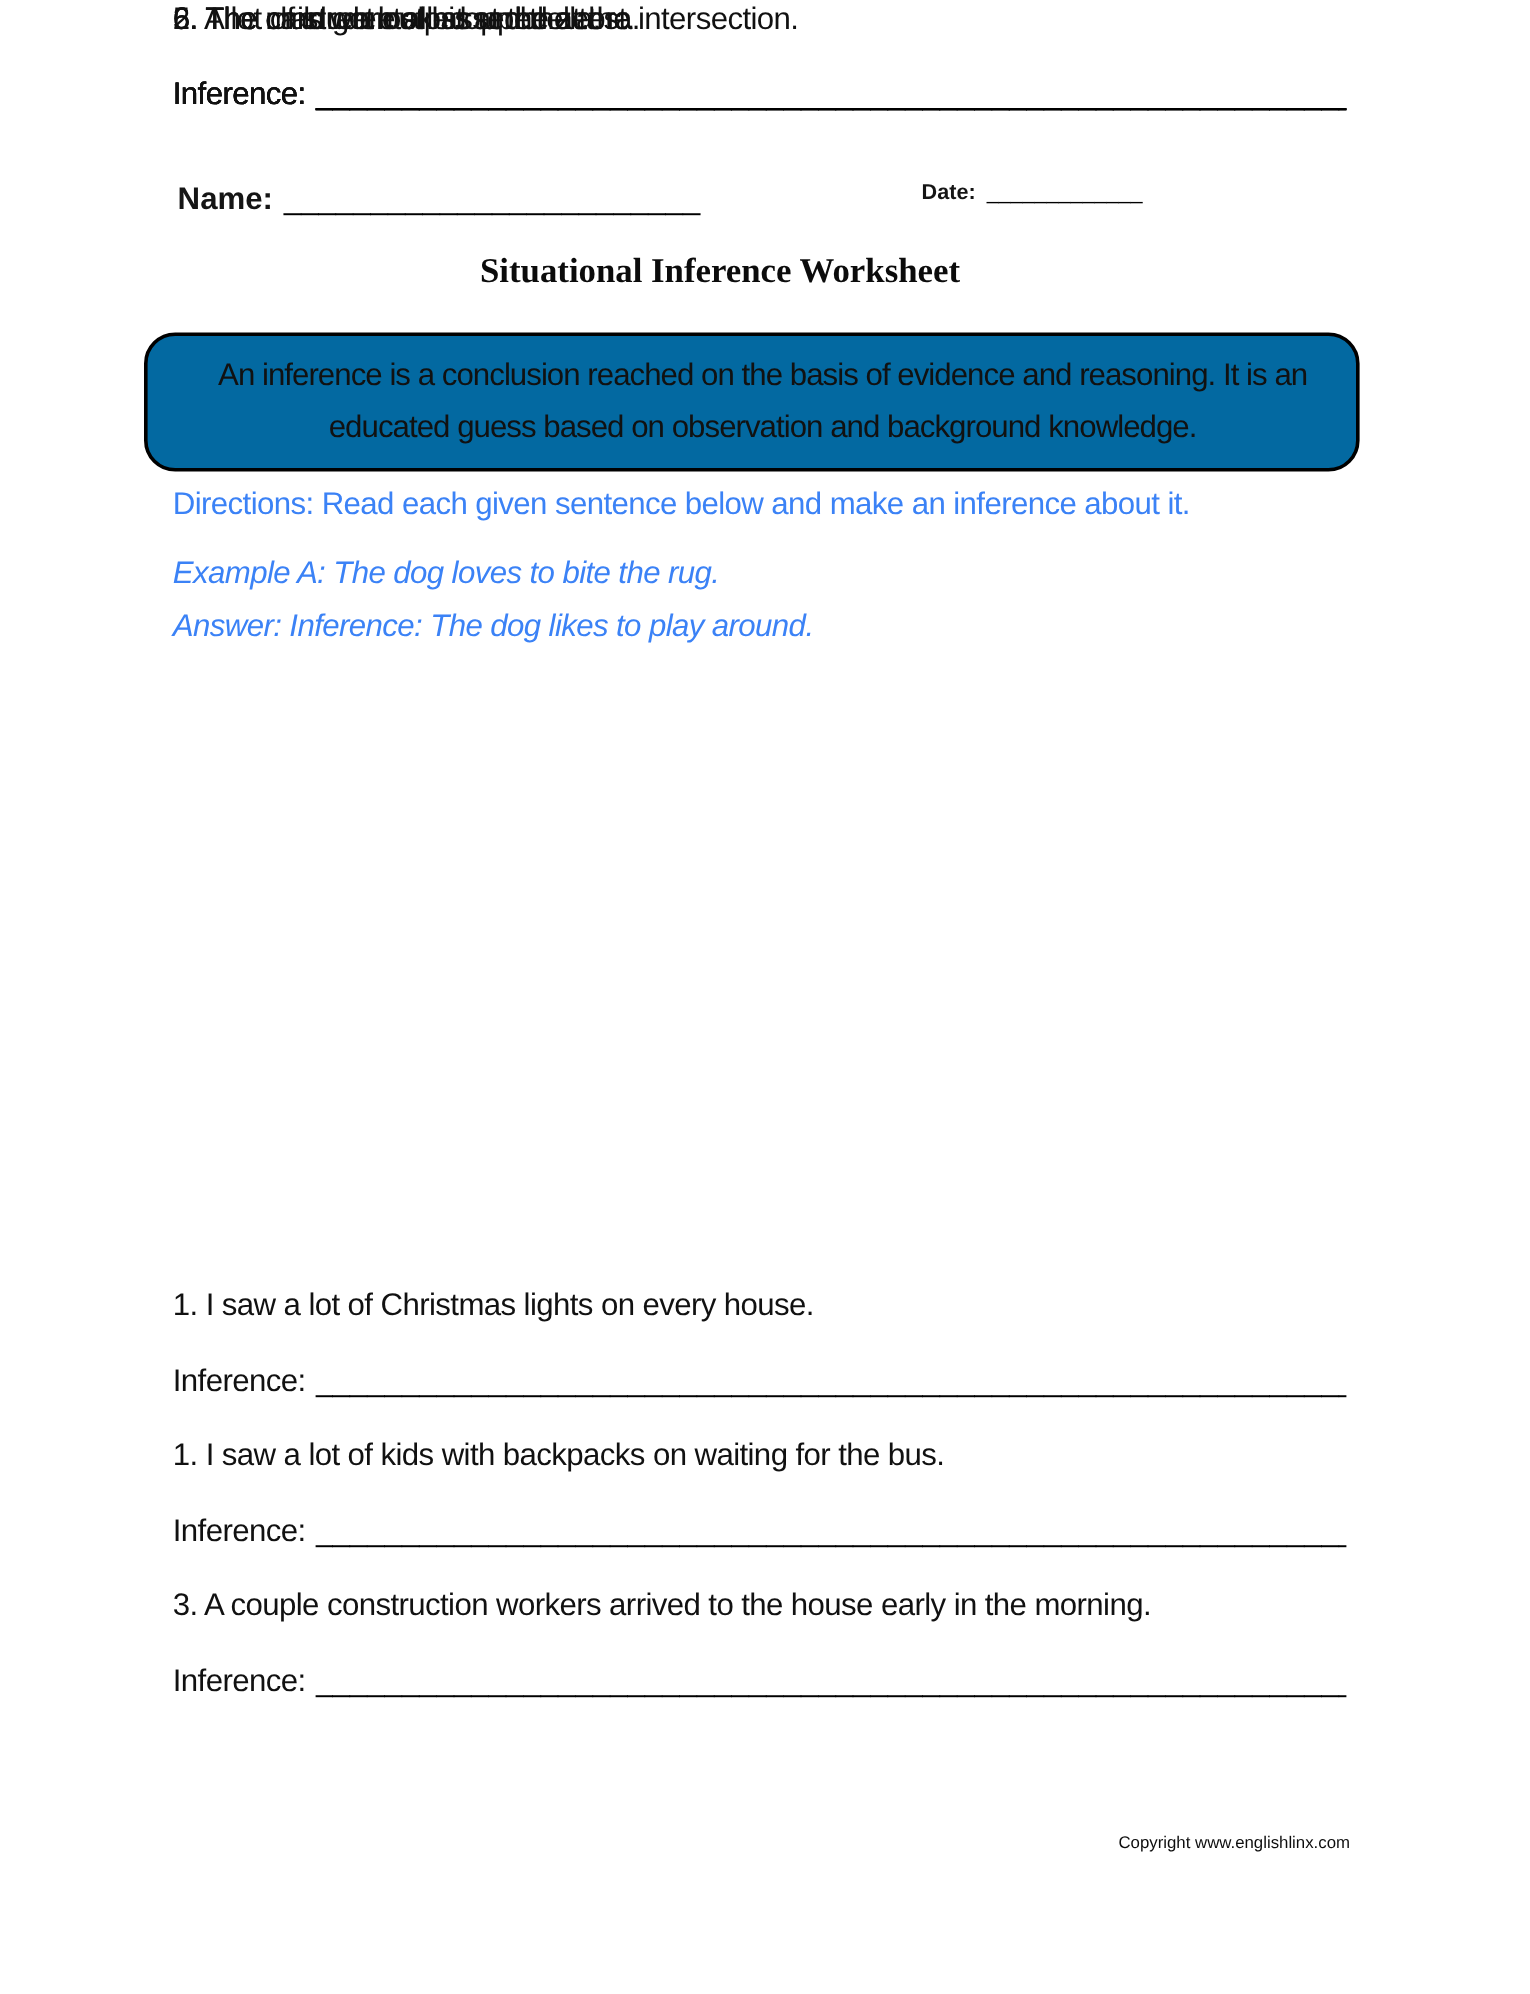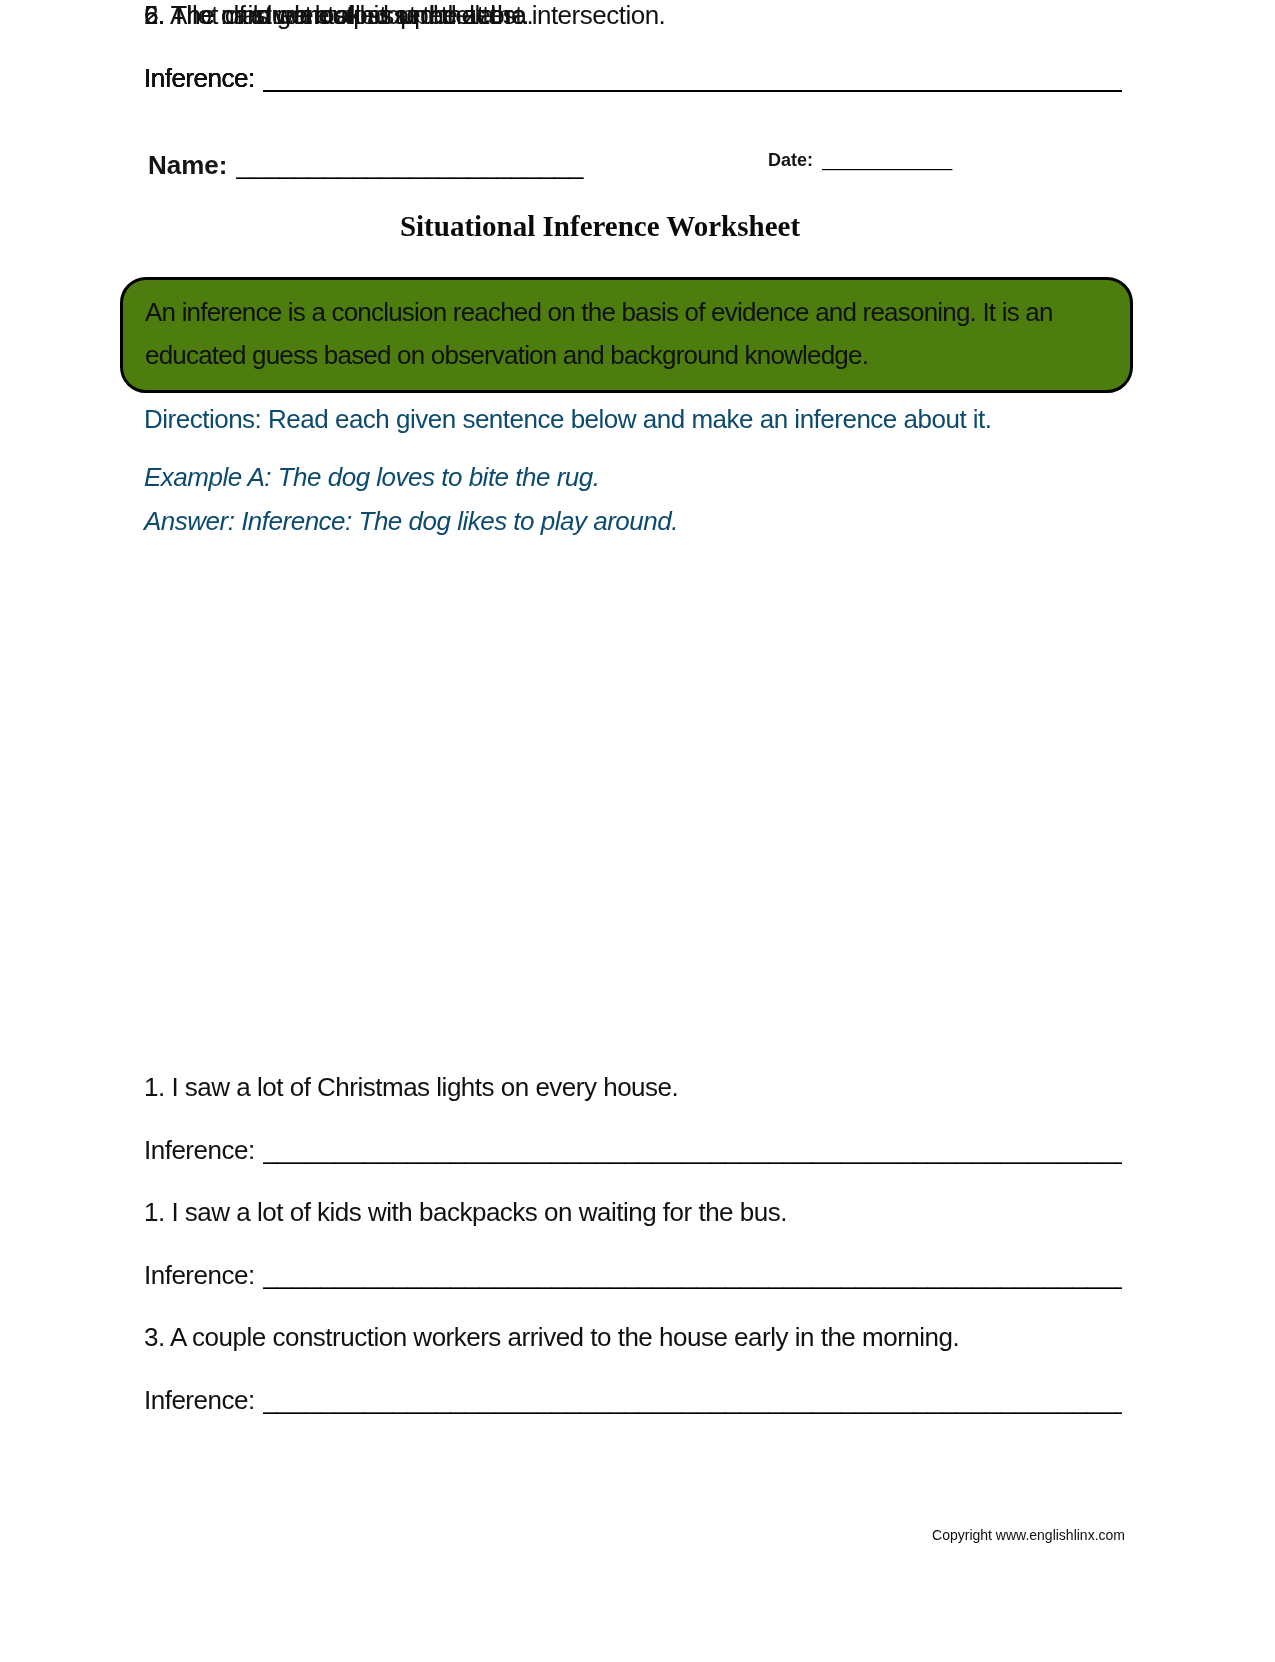--- a/index.html
+++ b/index.html
@@ -50,38 +50,39 @@
     color: #0b0b0b;
   }
 
   
   .def-box {
     position: absolute;
     top: 277px; left: 120px;
     width: 1013px; height: 116px;
     border: 3px solid #000000;
     border-radius: 26px;
-    background: #4d7c0f;
+    background: #0369a1;
+    text-align: center;
   }
   .def-box p {
     padding: 11px 4px 0 22px;
     font-size: 26px;
     line-height: 43px;
     letter-spacing: -0.8px;
     color: #111;
   }
 
   
   .bodyline {
     position: absolute;
     left: 144px;
     font-size: 26px;
     letter-spacing: -0.5px;
     white-space: nowrap;
-    color: #0c4a6e;
+    color: #3b82f6;
   }
   .directions { top: 404px; }
   .example-prompt { top: 462px; font-style: italic; }
   .example-answer { top: 506px; font-style: italic; }
 
   
   .qa-block {
     position: absolute;
     left: 144px;
     width: 978px;

